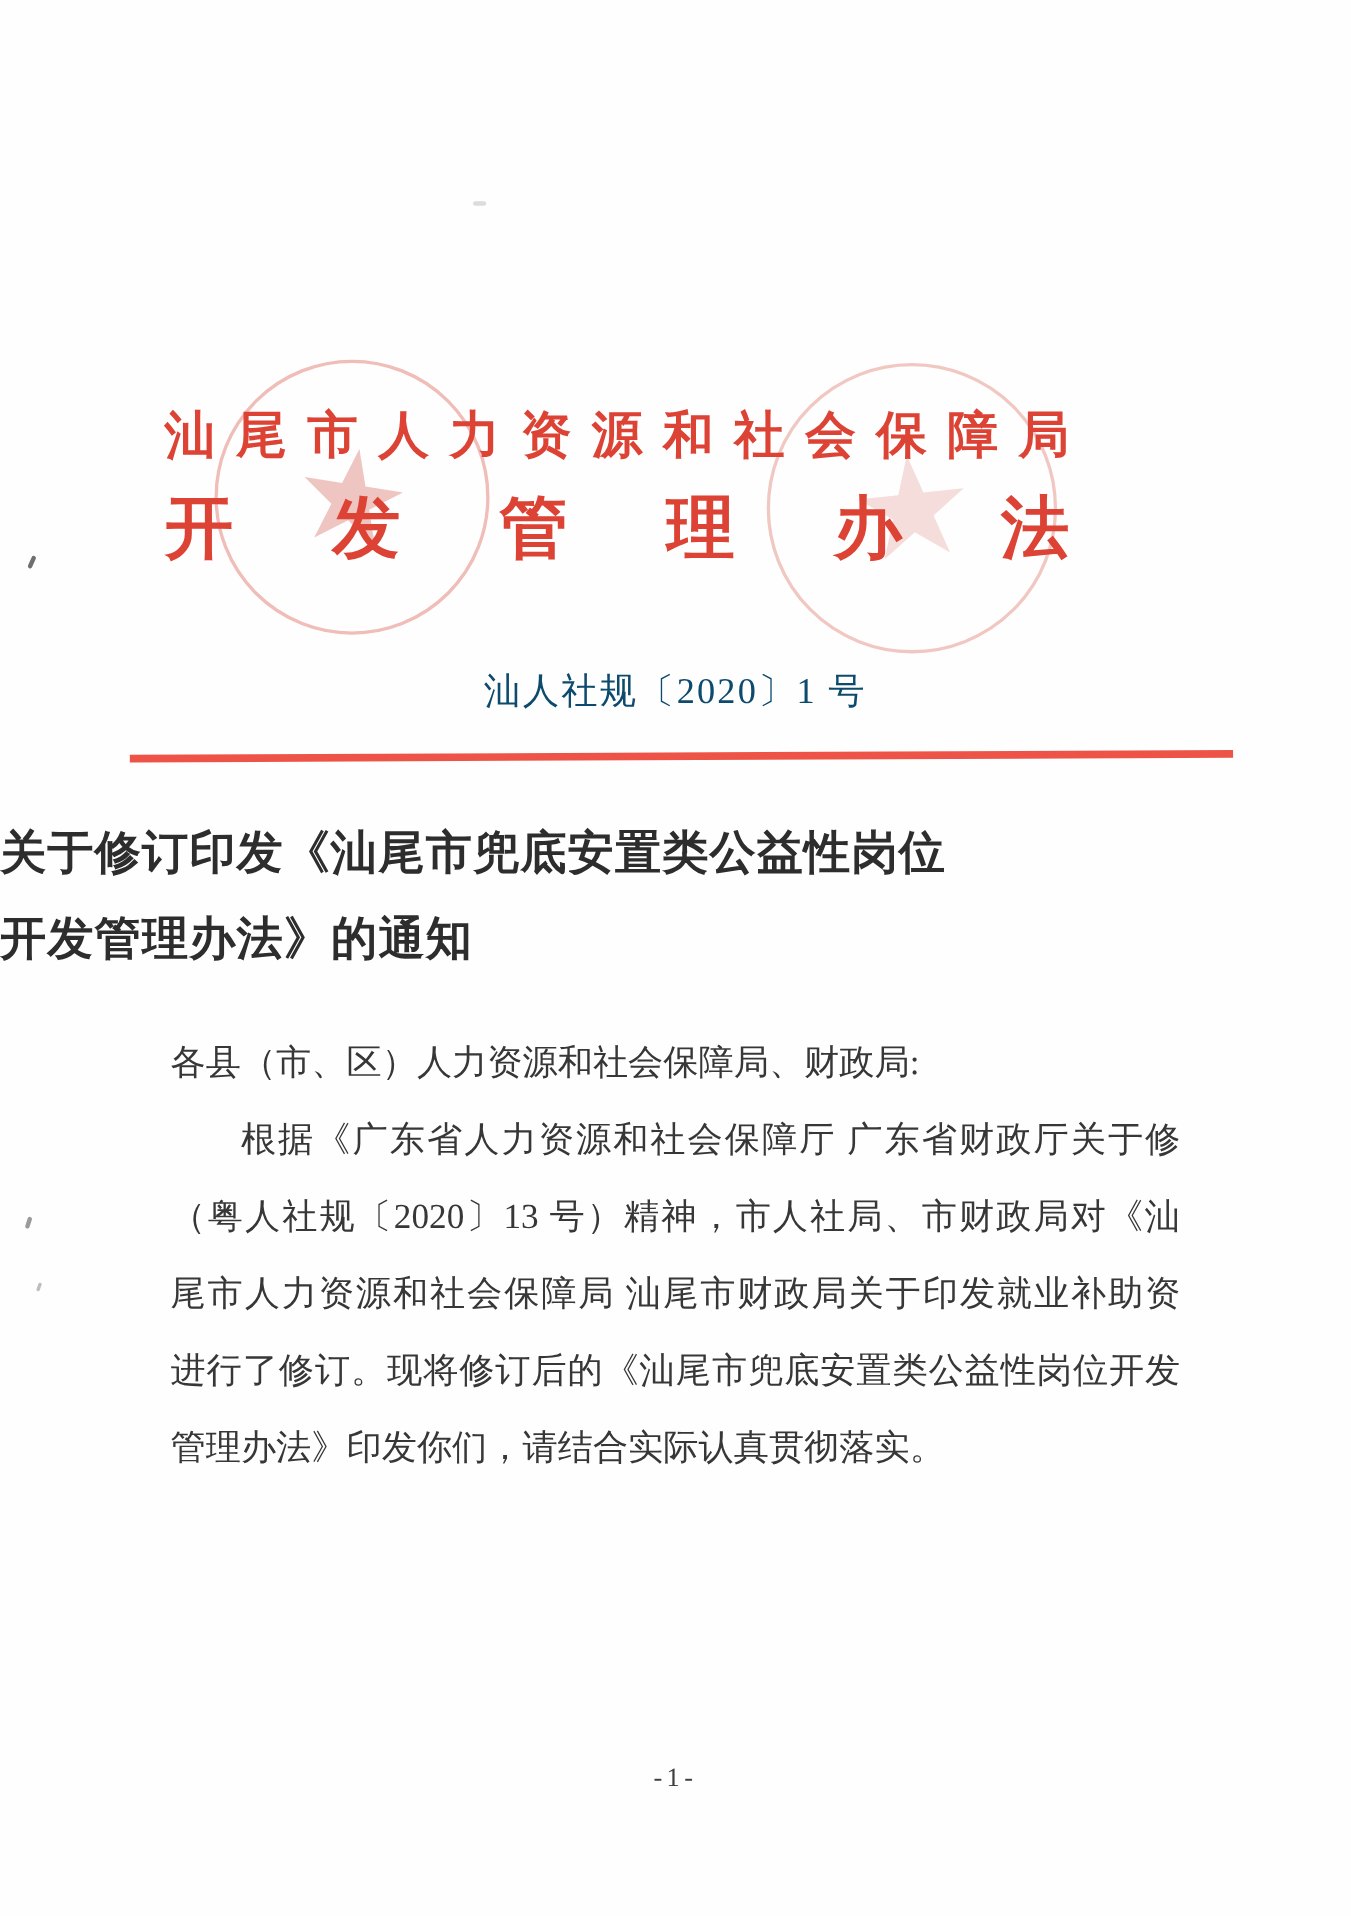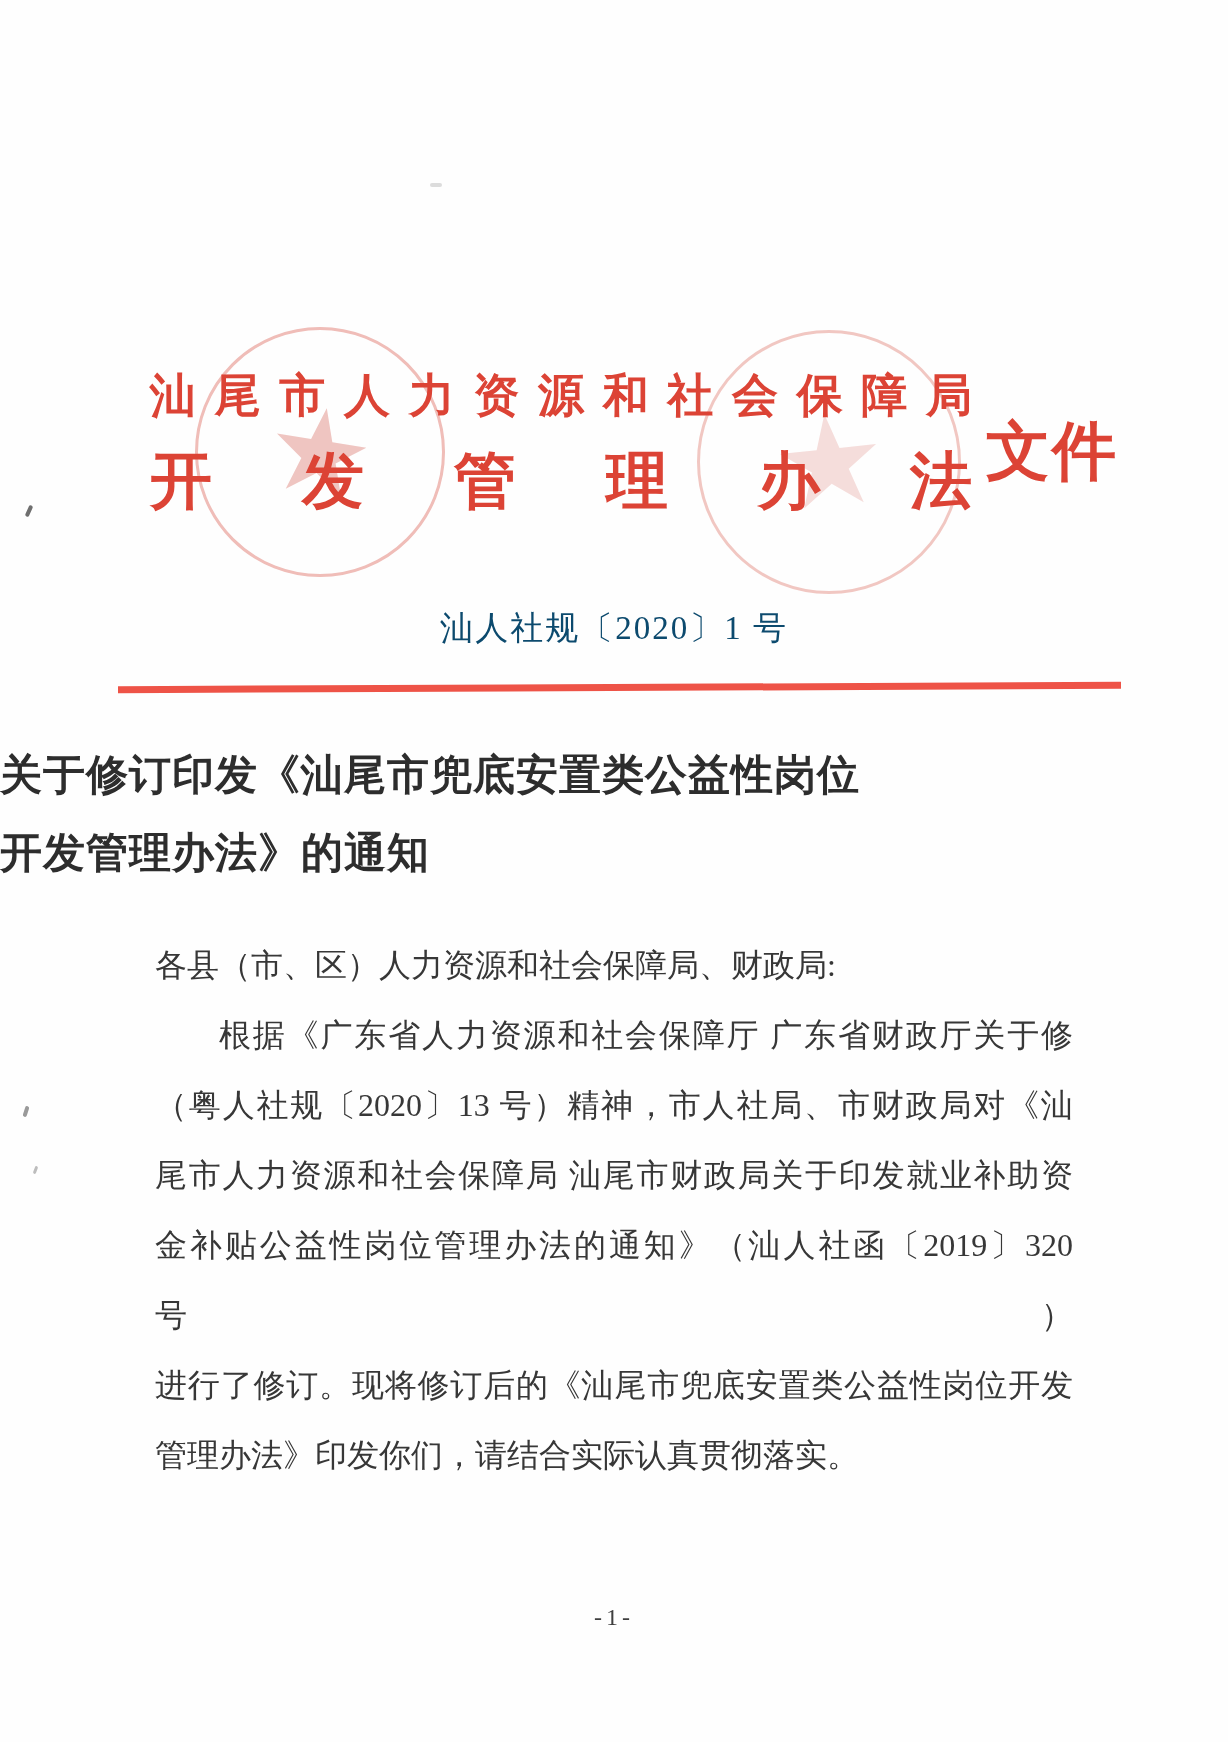--- a/index.html
+++ b/index.html
@@ -118,37 +118,35 @@
 
   <div class="seal seal1">
     <span class="star">★</span>
   </div>
   <div class="seal seal2">
     <span class="star">★</span>
   </div>
 
   <div class="hline1">汕尾市人力资源和社会保障局</div>
   <div class="hline2">开发管理办法</div>
-  <div class="wenjian">文件</div>
 
   <div class="docnum">汕人社规〔2020〕1 号</div>
 
   <div class="redline"></div>
 
   <div class="title">
     <div>关于修订印发《汕尾市兜底安置类公益性岗位</div>
     <div>开发管理办法》的通知</div>
   </div>
 
   <div class="body" id="body-lines">
       <div class="bline">各县（市、区）人力资源和社会保障局、财政局:</div>
       <div class="bline just ind">根据《广东省人力资源和社会保障厅 广东省财政厅关于修</div>
       <div class="bline just">（粤人社规〔2020〕13 号）精神，市人社局、市财政局对《汕</div>
       <div class="bline just">尾市人力资源和社会保障局 汕尾市财政局关于印发就业补助资</div>
-      <div class="bline just">金补贴公益性岗位管理办法的通知》（汕人社函〔2019〕320 号）</div>
       <div class="bline just">进行了修订。现将修订后的《汕尾市兜底安置类公益性岗位开发</div>
       <div class="bline">管理办法》印发你们，请结合实际认真贯彻落实。</div>
     </div>
 
   <div class="pagenum">-1-</div>
 
   <div class="artifact a1"></div>
   <div class="artifact a2"></div>
   <div class="artifact a3"></div>
   <div class="artifact a4"></div>

